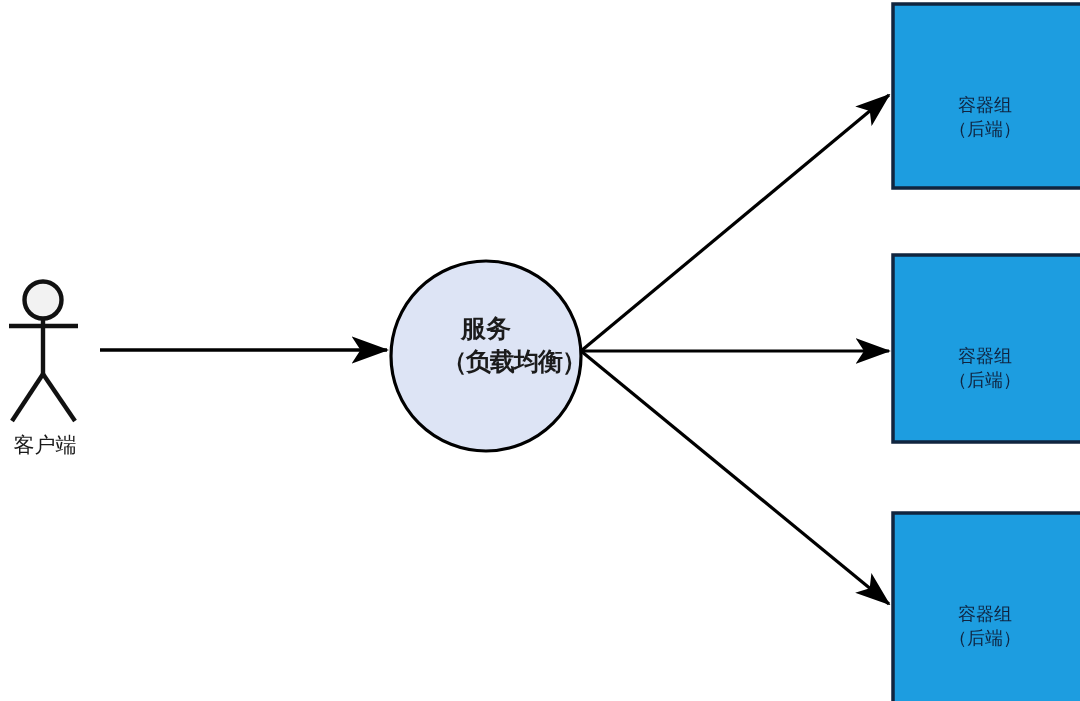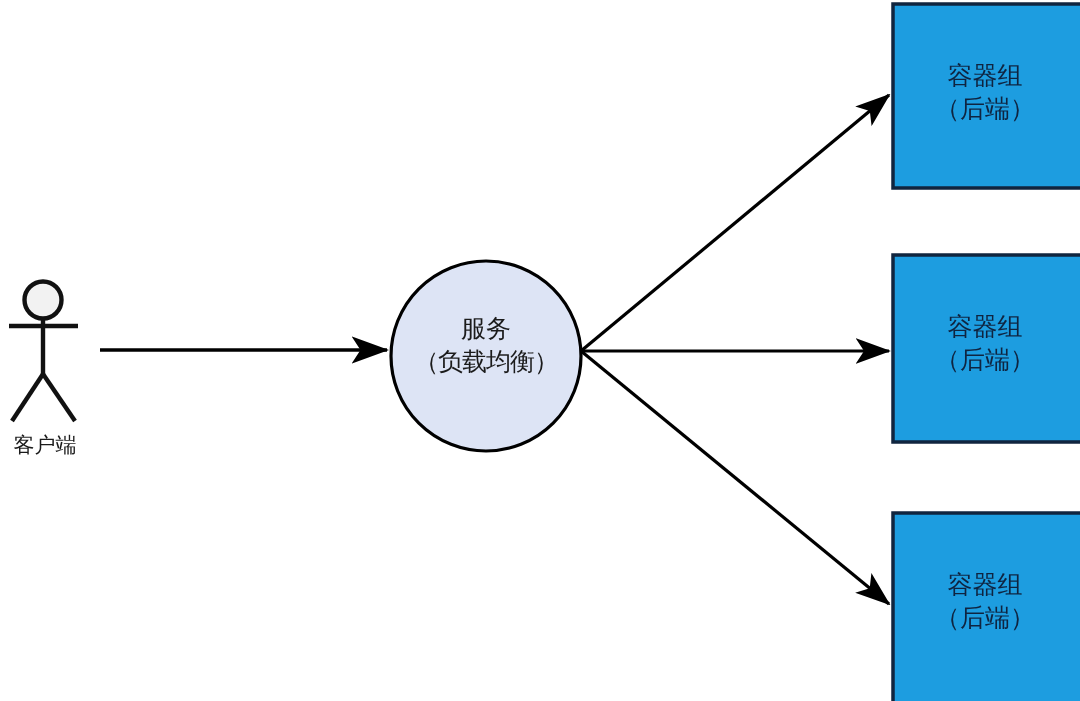--- a/index.html
+++ b/index.html
@@ -42,29 +42,32 @@
     color: #1b1b1b;
     letter-spacing: 0px;
   }
   
   #service-label {
     left: 386px;
     top: 312px;
     width: 200px;
     font-size: 25px;
     color: #1b1b1b;
+    font-weight: bold;
   }
   #service-label .line2 {
     letter-spacing: -1px;
+    text-align: right;
   }
   
   .pod-label {
-    font-size: 25px;
+    font-size: 18px;
     color: #0f2440;
     width: 190px;
+    margin-top: 34px;
   }
   #pod-label-1 { left: 890px; top: 59px; }
   #pod-label-2 { left: 890px; top: 310px; }
   #pod-label-3 { left: 890px; top: 568px; }
 </style>
 </head>
 <body>
 
 <div id="canvas">
 

